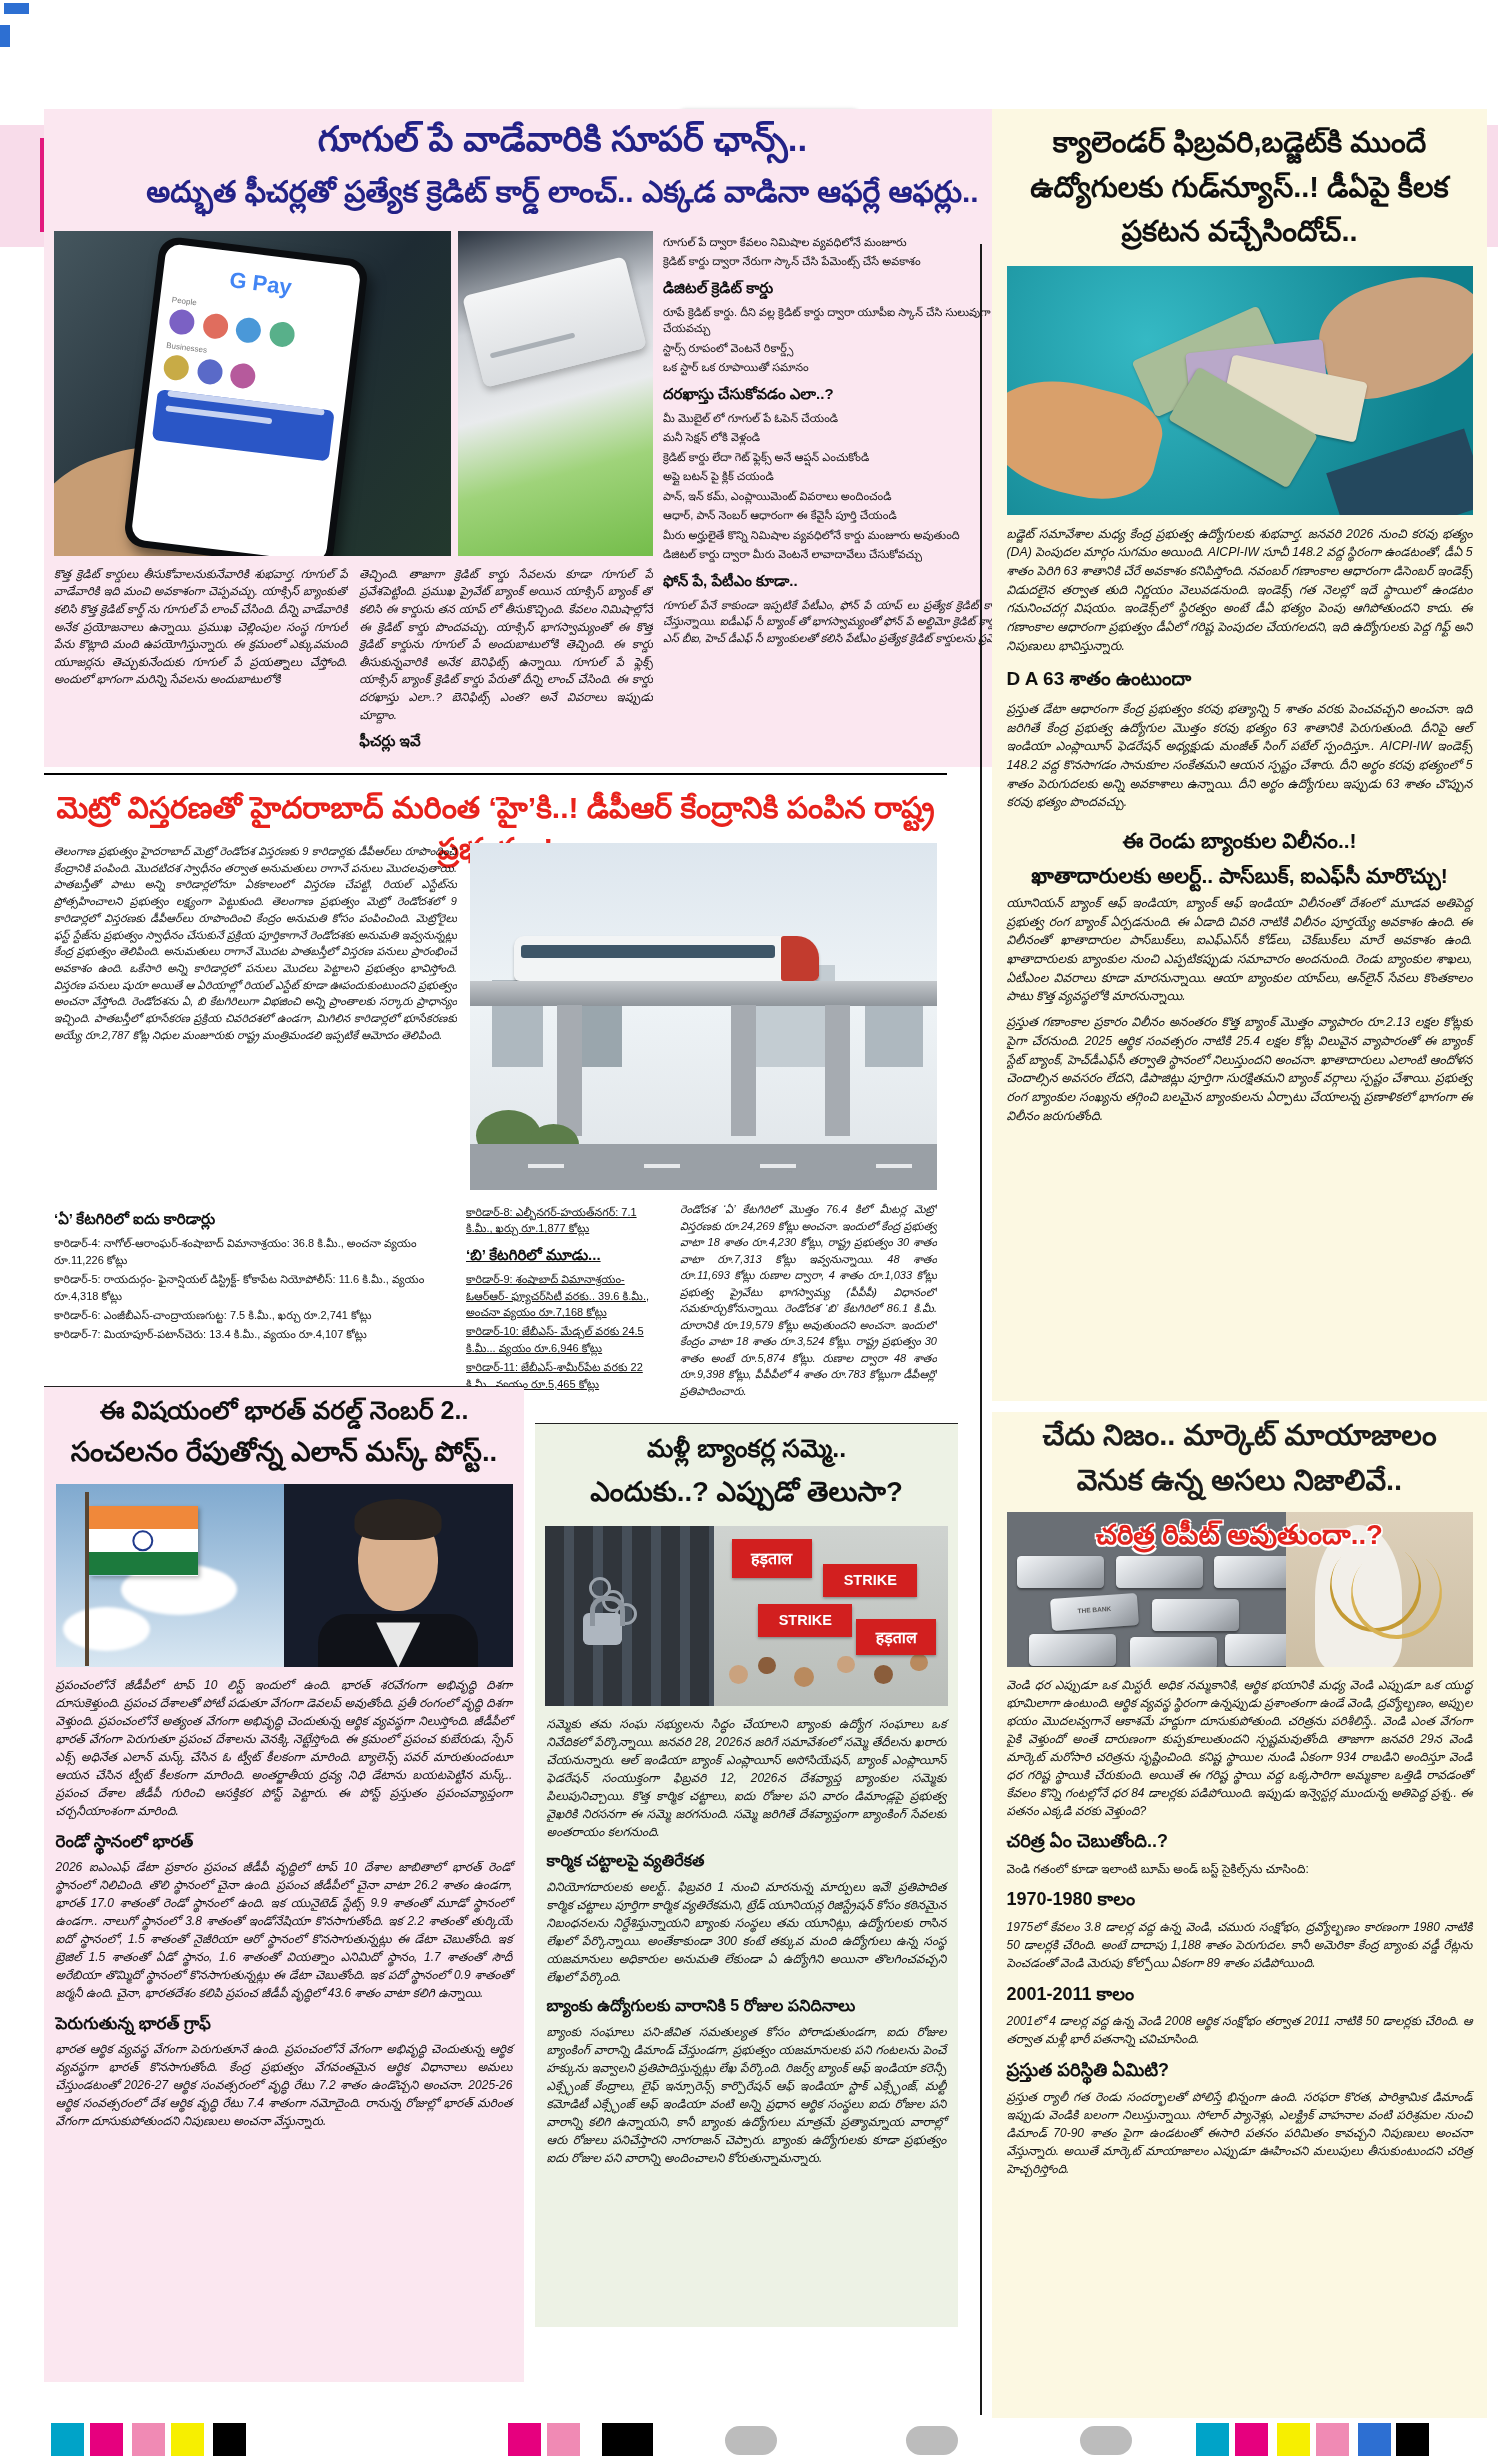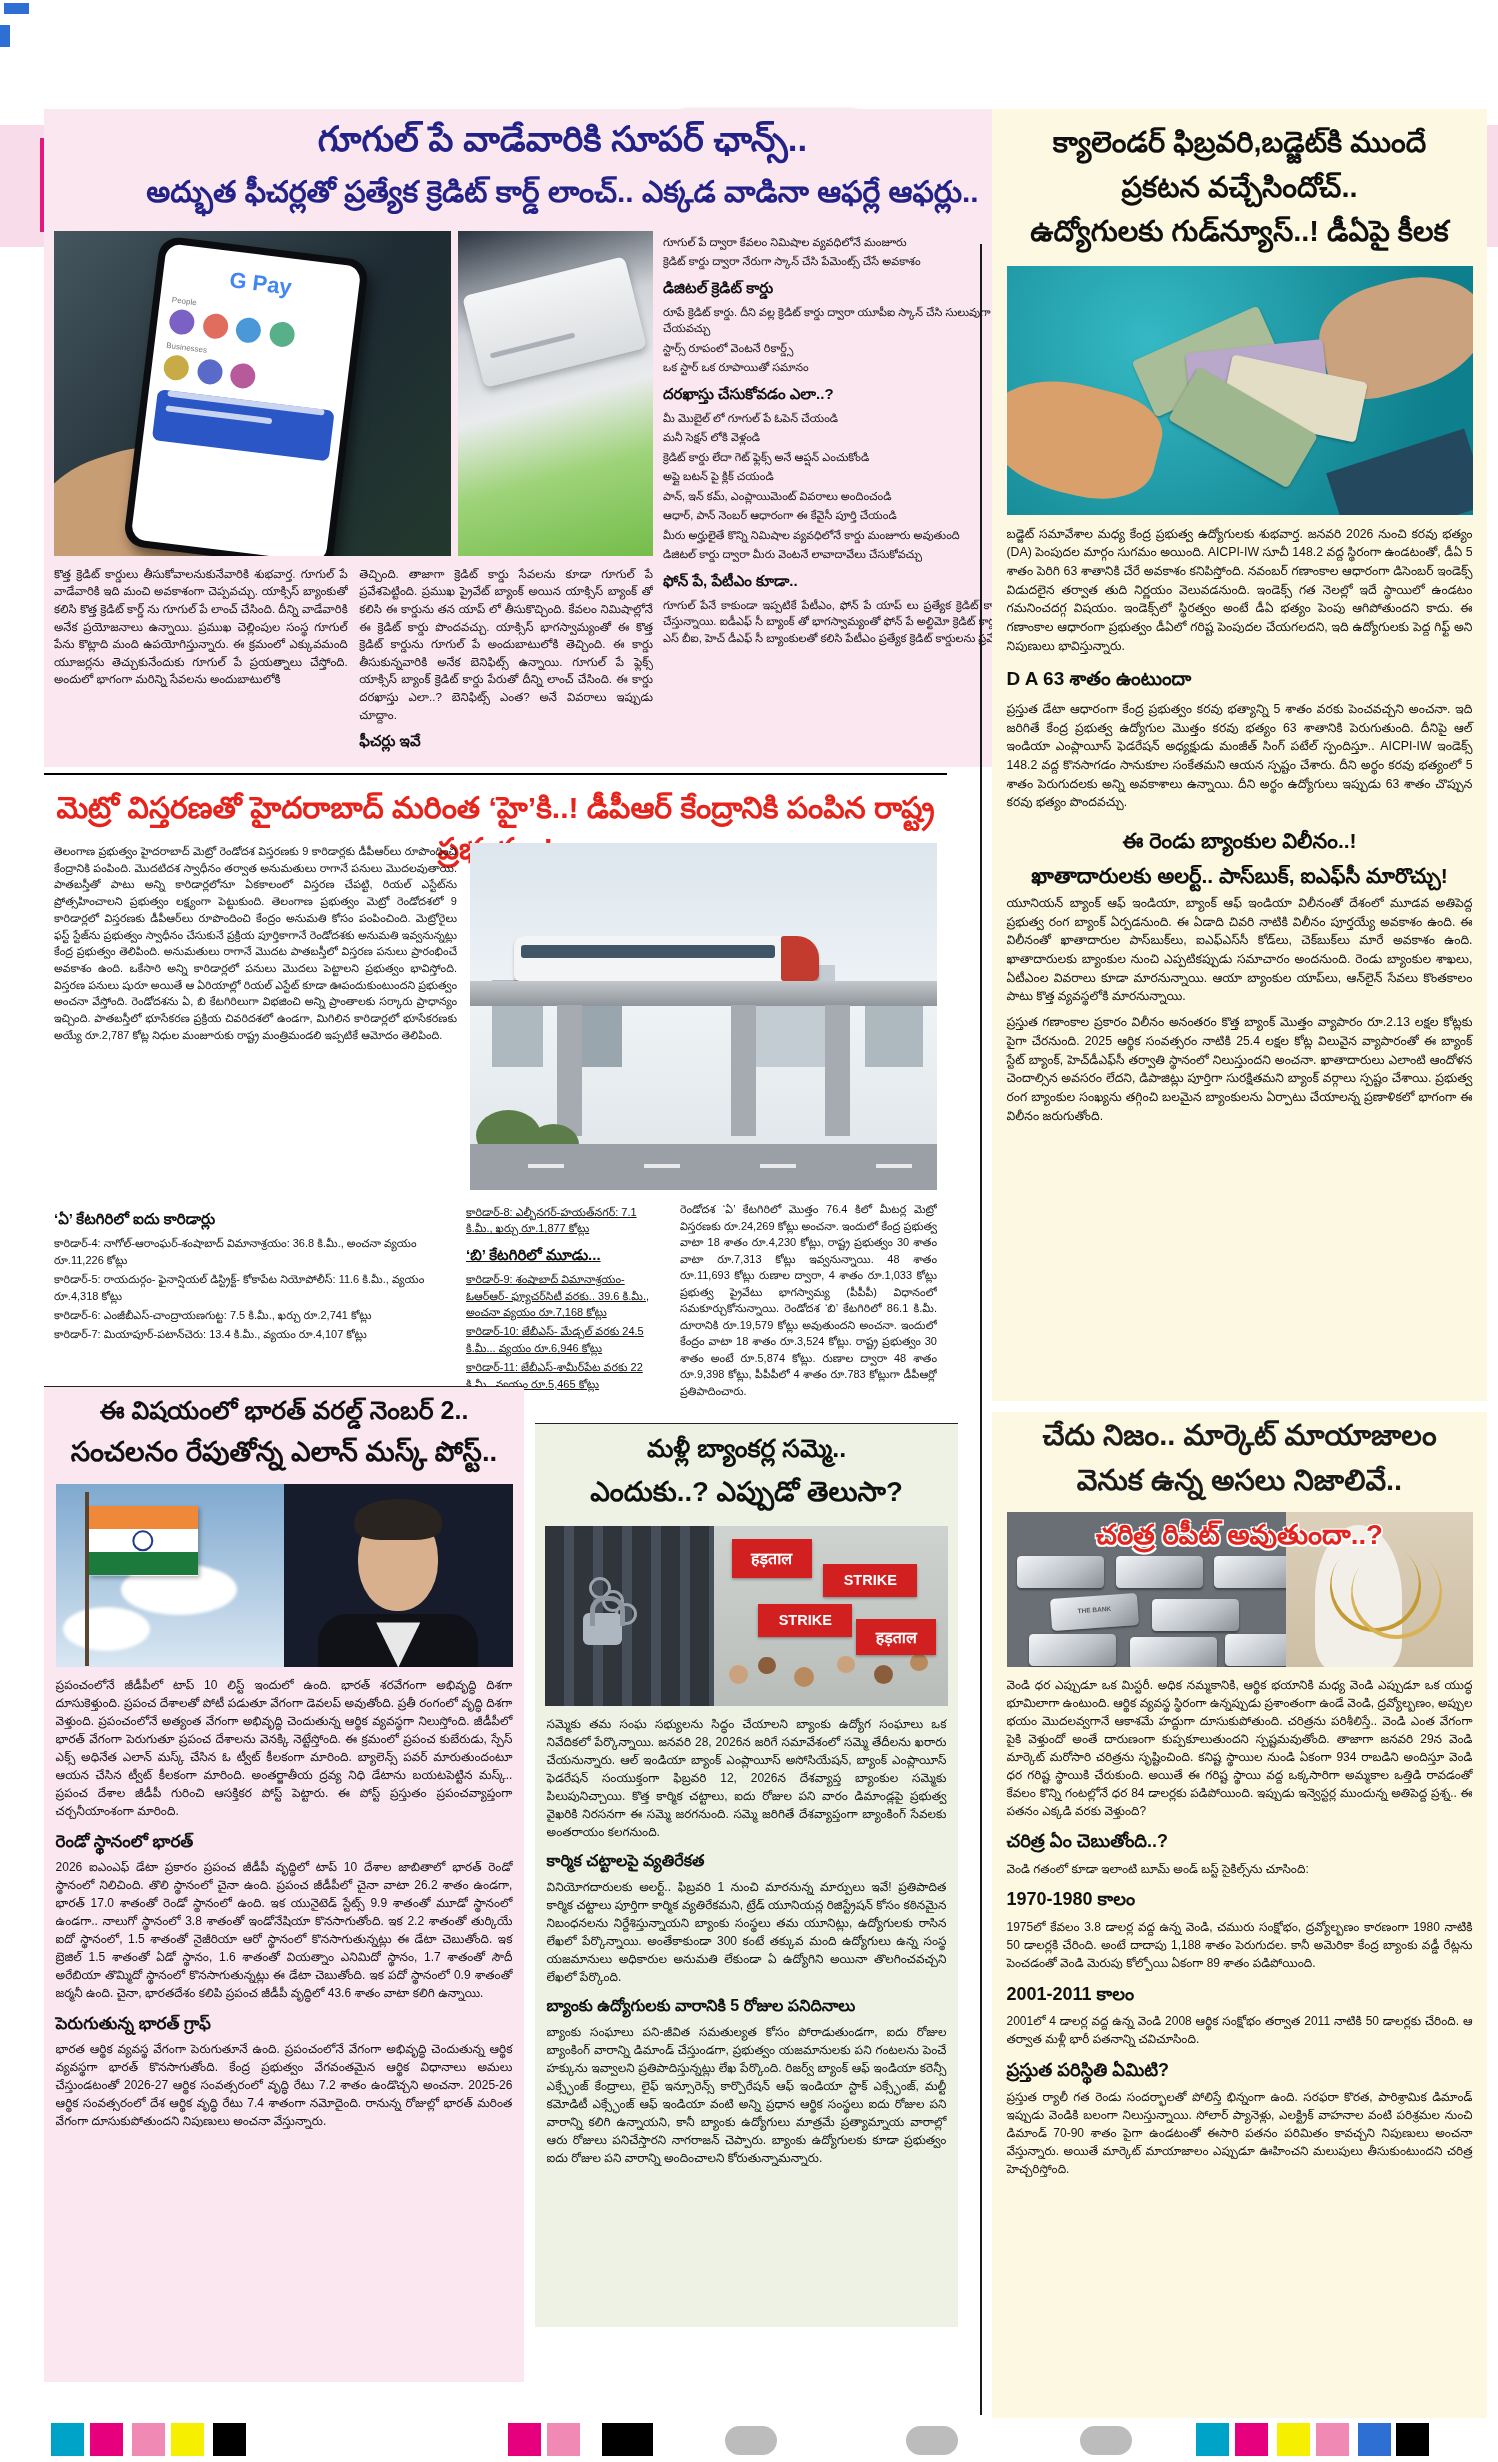--- a/index.html
+++ b/index.html
@@ -1,20 +1,20 @@
 <!DOCTYPE html>
 <html style="font-size:11.6px"><head>
 <meta charset="utf-8">
 <style>
   html,body{margin:0;padding:0;background:#888;}
   #page{position:relative;width:1499px;height:2462px;background:#fff;overflow:hidden;
         font-family:"Liberation Sans","DejaVu Sans",sans-serif;color:#111;}
   .abs{position:absolute;}
   .center{text-align:center;}
-  .just{text-align:justify;}
+  .just{text-align:justify;font-style:italic;}
   
   #headband{left:0;top:125px;width:1499px;height:122px;background:#f8dcea;}
   #pagenum{left:40px;top:13px;width:70px;height:94px;background:#e2187d;
            clip-path:polygon(0 0,100% 0,78% 100%,0 100%);color:#fff;font-size:46px;
            font-weight:bold;display:flex;align-items:center;justify-content:center;}
   #datetab{right:35px;top:33px;width:341px;height:70px;background:#e2187d;
            clip-path:polygon(7% 0,100% 0,100% 100%,0 100%);color:#fff;display:flex;
            align-items:center;justify-content:center;font-size:29px;font-weight:bold;font-style:italic;}
   #masthead{left:679px;top:-16px;width:180px;height:171px;background:linear-gradient(#f9c21a,#efa50c);
             border-radius:5.8px;box-shadow:0 1.5px 4.4px rgba(0,0,0,.25);display:flex;flex-direction:column;
@@ -351,22 +351,22 @@
       <div class="just">వినియోగదారులకు అలర్ట్.. ఫిబ్రవరి 1 నుంచి మారనున్న మార్పులు ఇవే! ప్రతిపాదిత కార్మిక చట్టాలు పూర్తిగా కార్మిక వ్యతిరేకమని, ట్రేడ్ యూనియన్ల రిజిస్ట్రేషన్ కోసం కఠినమైన నిబంధనలను నిర్దేశిస్తున్నాయని బ్యాంకు సంస్థలు తమ యూనిట్లు, ఉద్యోగులకు రాసిన లేఖలో పేర్కొన్నాయి. అంతేకాకుండా 300 కంటే తక్కువ మంది ఉద్యోగులు ఉన్న సంస్థ యజమానులు అధికారుల అనుమతి లేకుండా ఏ ఉద్యోగిని అయినా తొలగించవచ్చని లేఖలో పేర్కొంది.</div>
       <div class="st-sub">బ్యాంకు ఉద్యోగులకు వారానికి 5 రోజుల పనిదినాలు</div>
       <div class="just">బ్యాంకు సంఘాలు పని-జీవిత సమతుల్యత కోసం పోరాడుతుండగా, ఐదు రోజుల బ్యాంకింగ్ వారాన్ని డిమాండ్ చేస్తుండగా, ప్రభుత్వం యజమానులకు పని గంటలను పెంచే హక్కును ఇవ్వాలని ప్రతిపాదిస్తున్నట్లు లేఖ పేర్కొంది. రిజర్వ్ బ్యాంక్ ఆఫ్ ఇండియా కరెన్సీ ఎక్స్ఛేంజ్ కేంద్రాలు, లైఫ్ ఇన్సూరెన్స్ కార్పొరేషన్ ఆఫ్ ఇండియా స్టాక్ ఎక్స్ఛేంజ్, మల్టీ కమోడిటీ ఎక్స్ఛేంజ్ ఆఫ్ ఇండియా వంటి అన్ని ప్రధాన ఆర్థిక సంస్థలు ఐదు రోజుల పని వారాన్ని కలిగి ఉన్నాయని, కానీ బ్యాంకు ఉద్యోగులు మాత్రమే ప్రత్యామ్నాయ వారాల్లో ఆరు రోజులు పనిచేస్తారని నాగరాజన్ చెప్పారు. బ్యాంకు ఉద్యోగులకు కూడా ప్రభుత్వం ఐదు రోజుల పని వారాన్ని అందించాలని కోరుతున్నామన్నారు.</div>
     </div>
   </div>
 
   <div id="vdivider" class="abs"></div>
 
   <div id="calendar" class="abs">
     <div class="ca-h center">క్యాలెండర్ ఫిబ్రవరి,బడ్జెట్‌కి ముందే</div>
+    <div class="ca-h center" style="margin-top:2.9px;">ఉద్యోగులకు గుడ్‌న్యూస్..! డీఏపై కీలక</div>
     <div class="ca-h center" style="margin-top:2.9px;">ప్రకటన వచ్చేసిందోచ్..</div>
-    <div class="ca-h center" style="margin-top:2.9px;">ఉద్యోగులకు గుడ్‌న్యూస్..! డీఏపై కీలక</div>
     <div class="ca-photo">
       <div class="cuff"></div>
       <div class="handL"></div>
       <div class="handR"></div>
       <div class="note" style="left:131px;top:65px;background:#a9bd98;transform:rotate(-24deg);"></div>
       <div class="note" style="left:181px;top:80px;background:#b9a8c9;transform:rotate(-6deg);"></div>
       <div class="note" style="left:218px;top:102px;background:#e4ddc6;transform:rotate(12deg);"></div>
       <div class="note" style="left:167px;top:131px;background:#9fb78f;transform:rotate(30deg);"></div>
     </div>
     <div class="ca-body">

